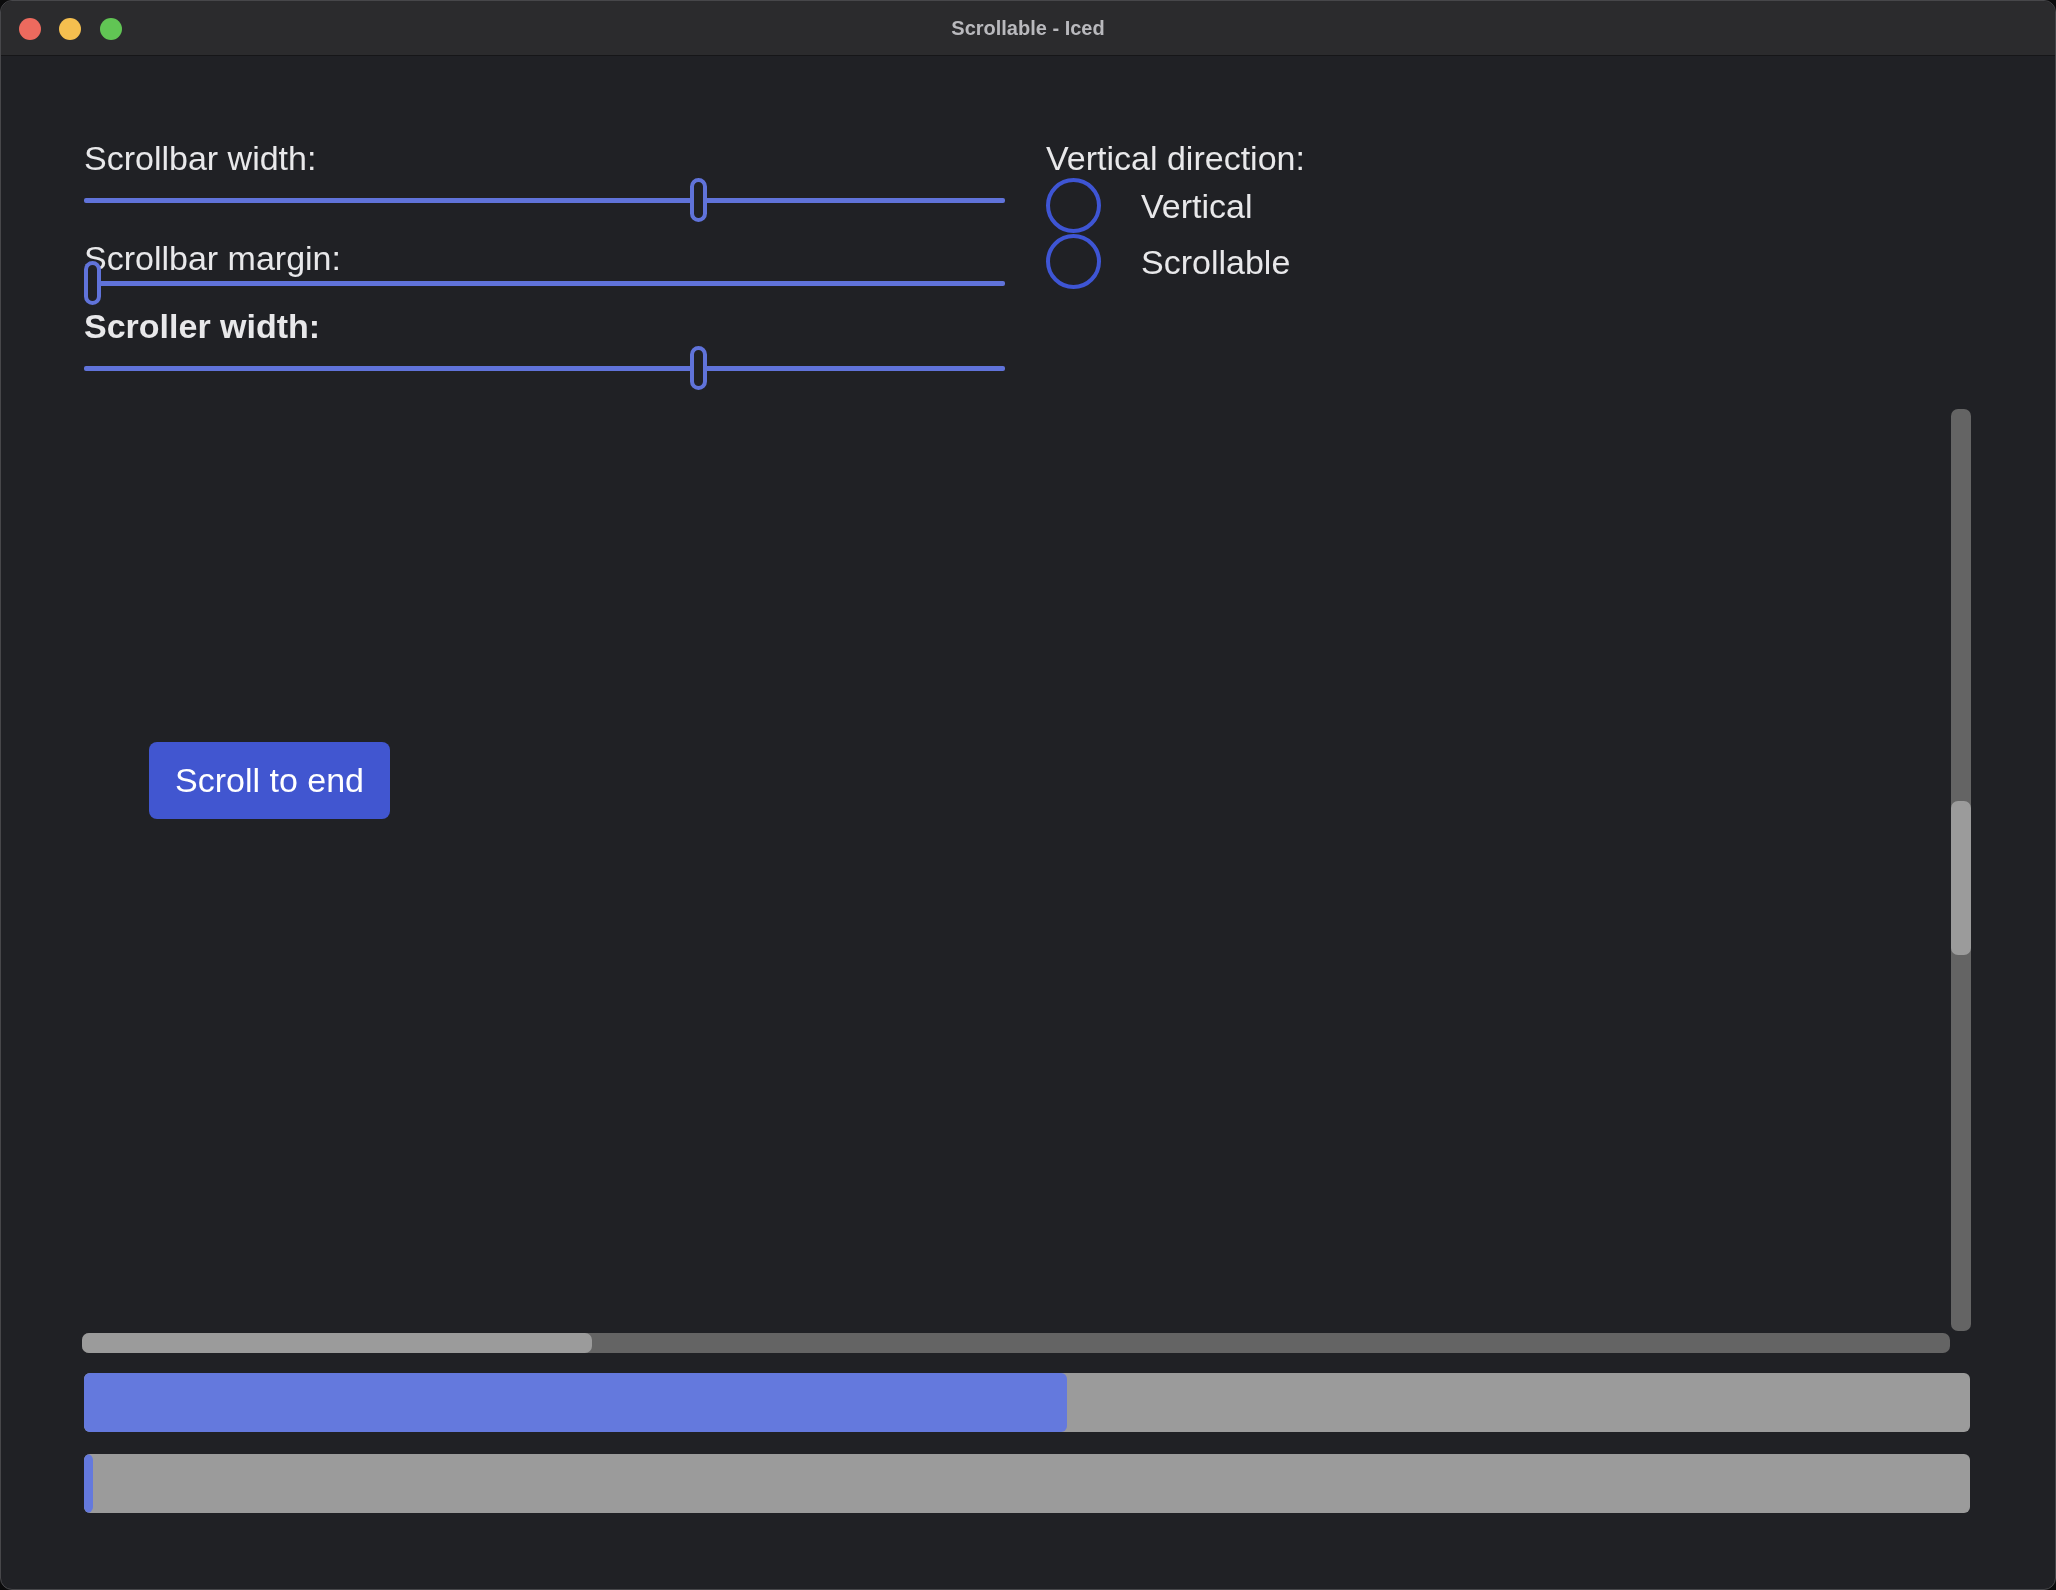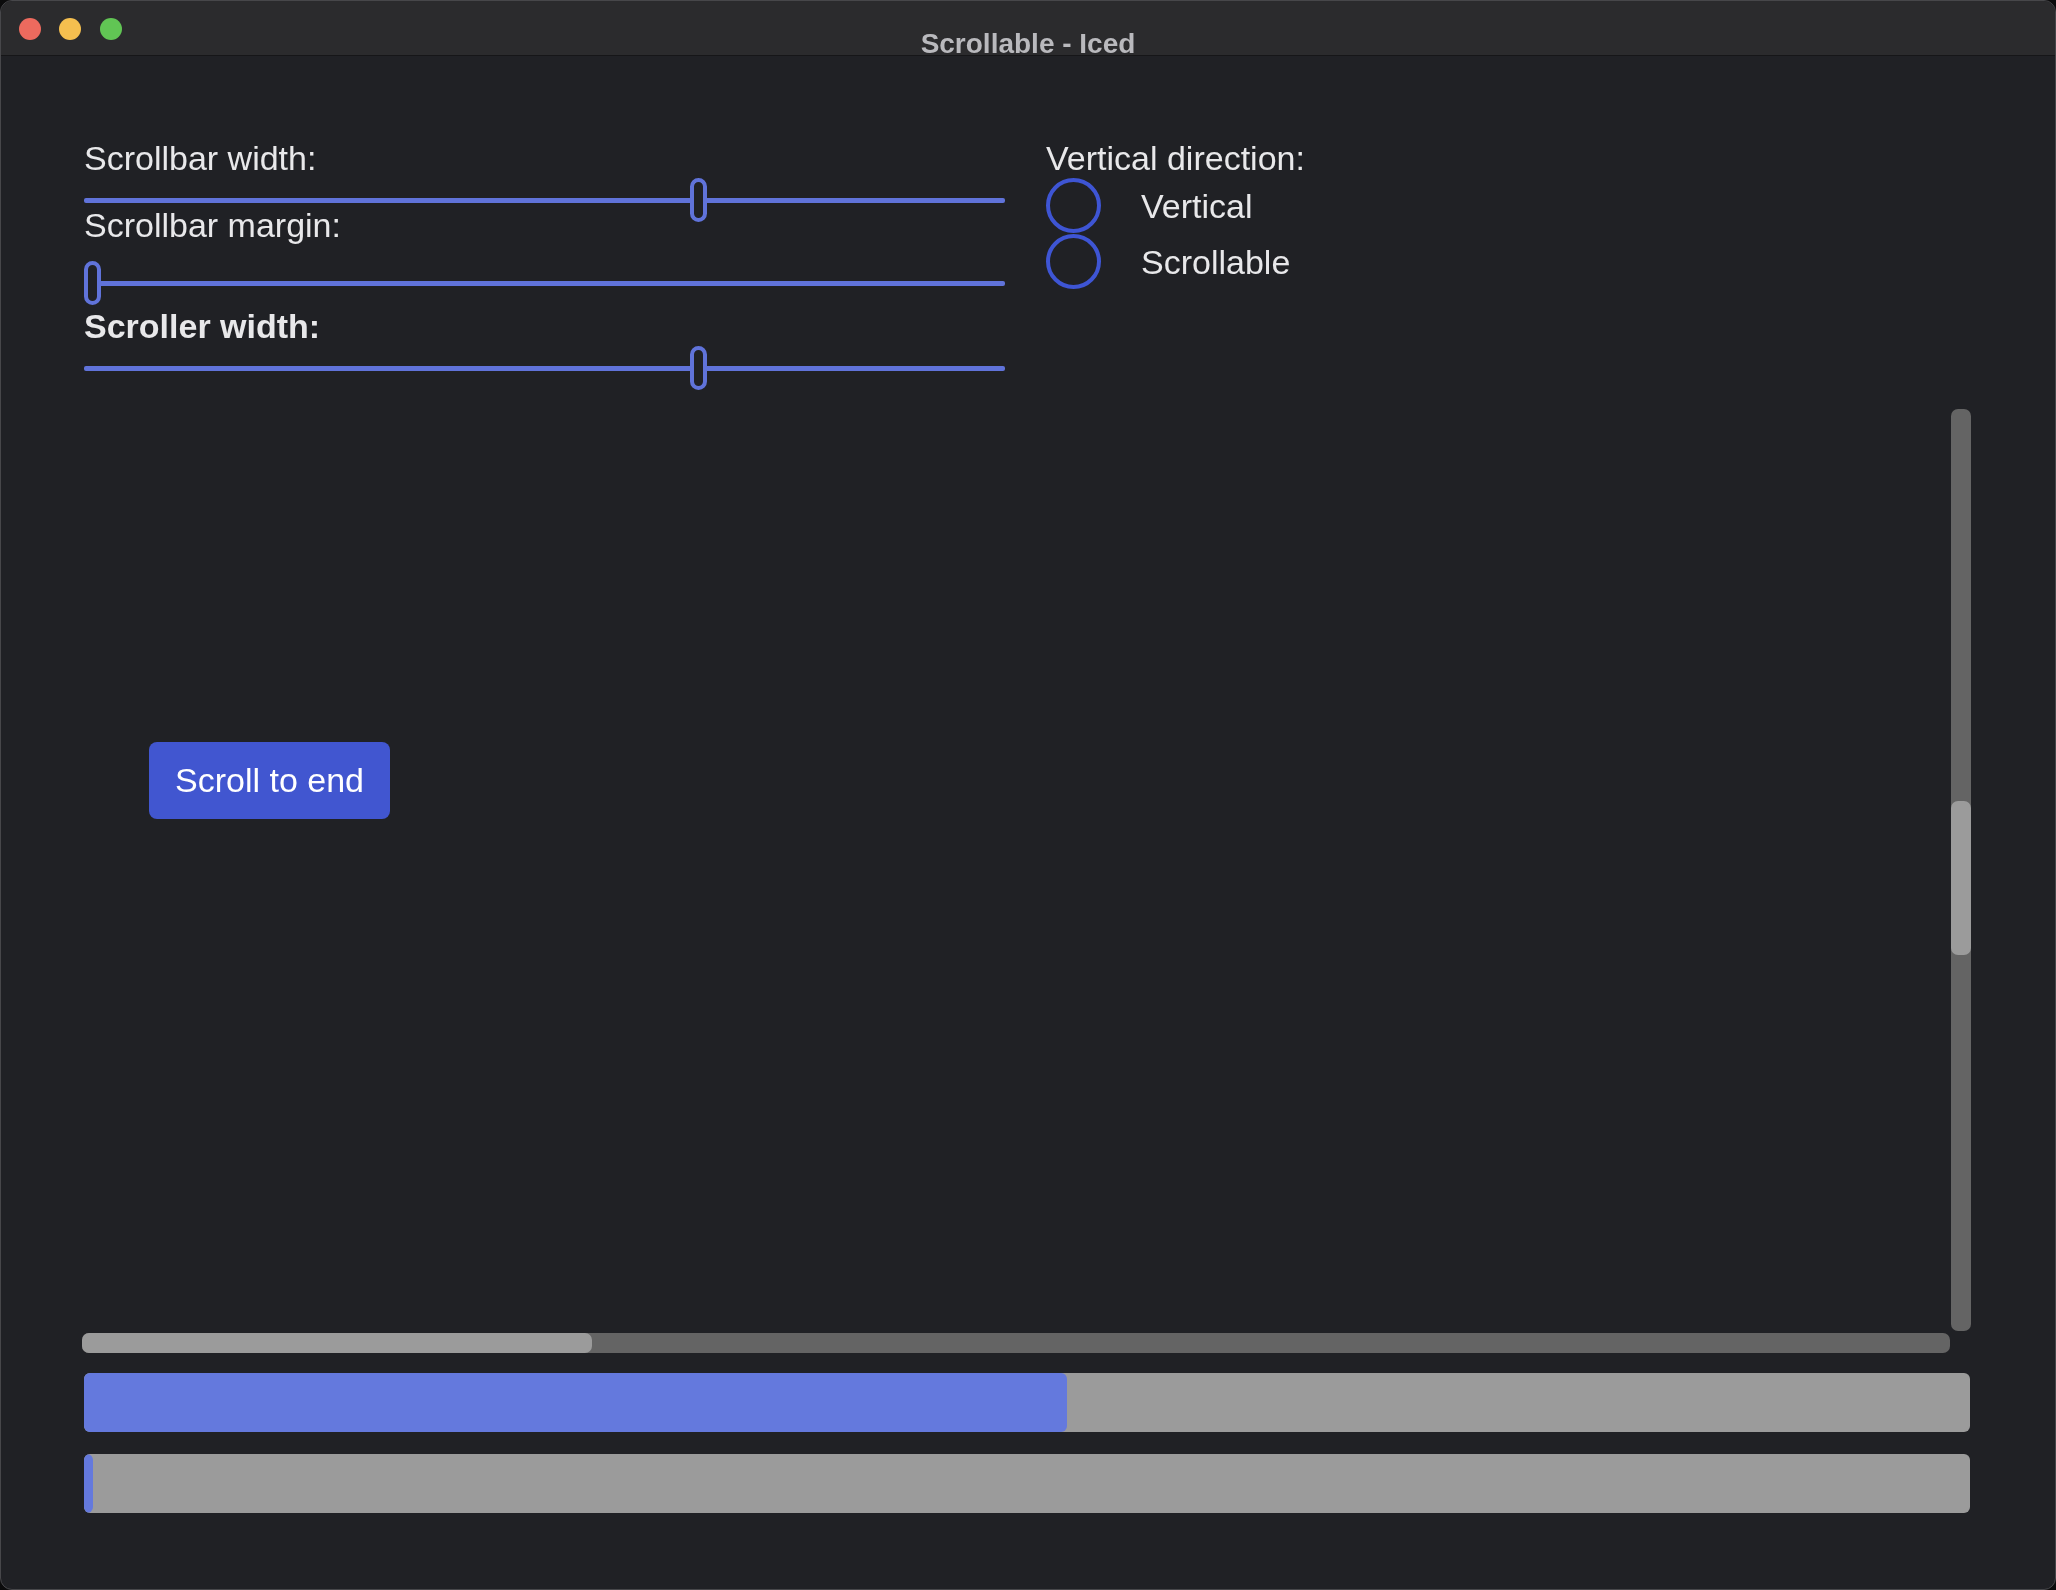--- a/index.html
+++ b/index.html
@@ -5,22 +5,22 @@
   html,body{margin:0;padding:0;background:#0b0b0c;}
   body{width:2056px;height:1590px;overflow:hidden;font-family:"Liberation Sans",sans-serif;}
   .window{position:relative;width:2056px;height:1590px;box-sizing:border-box;
           background:#202125;border:1px solid #47474a;border-radius:12px;overflow:hidden;}
   .titlebar{position:absolute;left:0;top:0;right:0;height:54px;background:#2b2b2d;
             border-bottom:1px solid #161618;}
   .traffic{position:absolute;top:17px;width:22px;height:22px;border-radius:50%;}
   .t-close{left:18px;background:#ed6a5e;}
   .t-min{left:58px;background:#f5bf4f;}
   .t-zoom{left:99px;background:#61c554;}
-  .title{position:absolute;left:0;right:0;top:16px;height:54px;line-height:54px;text-align:center;
-         color:#b9b9bd;font-size:28px;font-weight:bold;}
+  .title{position:absolute;left:0;right:0;top:0;height:54px;line-height:54px;text-align:center;
+         color:#b9b9bd;font-size:20px;font-weight:bold;}
   .abs{position:absolute;}
   .lbl{color:#e8e8ea;font-size:34px;line-height:44px;white-space:nowrap;}
   
   .slider{position:absolute;width:921px;height:44px;}
   .slider .rail{position:absolute;left:0;right:0;top:20px;height:5px;background:#6073da;border-radius:2px;}
   .slider .handle{position:absolute;top:0;width:17px;height:44px;box-sizing:border-box;
                   border:4px solid #6073da;border-radius:9px;background:#202125;}
   
   .radio-row{display:flex;align-items:center;height:55px;margin-bottom:1px;}
   .radio-circle{width:55px;height:55px;box-sizing:border-box;border:4px solid #3e55d4;
@@ -53,21 +53,21 @@
     <div class="traffic t-zoom"></div>
     <div class="title">Scrollable - Iced</div>
   </div>
 
   <div class="abs lbl" style="left:83px;top:135px;">Scrollbar width:</div>
   <div class="slider" style="left:83px;top:177px;">
     <div class="rail"></div>
     <div class="handle" style="left: 605.68px;"></div>
   </div>
 
-  <div class="abs lbl" style="left:83px;top:202px;">Scrollbar margin:</div>
+  <div class="abs lbl" style="left:83px;top:235px;">Scrollbar margin:</div>
   <div class="slider" style="left:83px;top:260px;">
     <div class="rail"></div>
     <div class="handle" style="left: 0px;"></div>
   </div>
 
   <div class="abs lbl" style="left:83px;top:303px;font-weight:bold;">Scroller width:</div>
   <div class="slider" style="left:83px;top:345px;">
     <div class="rail"></div>
     <div class="handle" style="left: 605.68px;"></div>
   </div>

